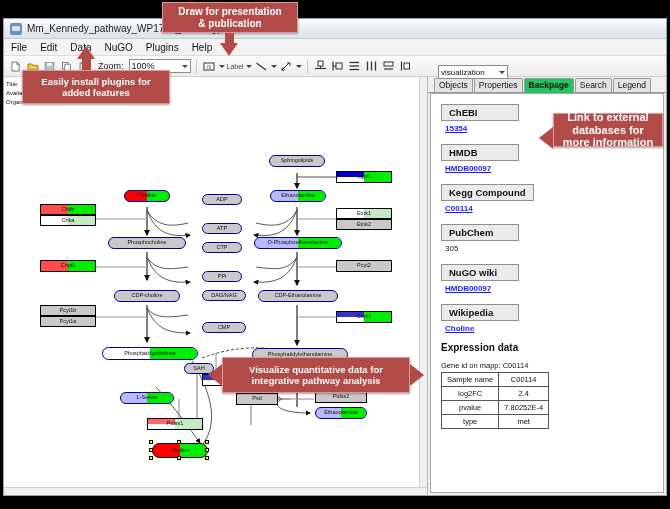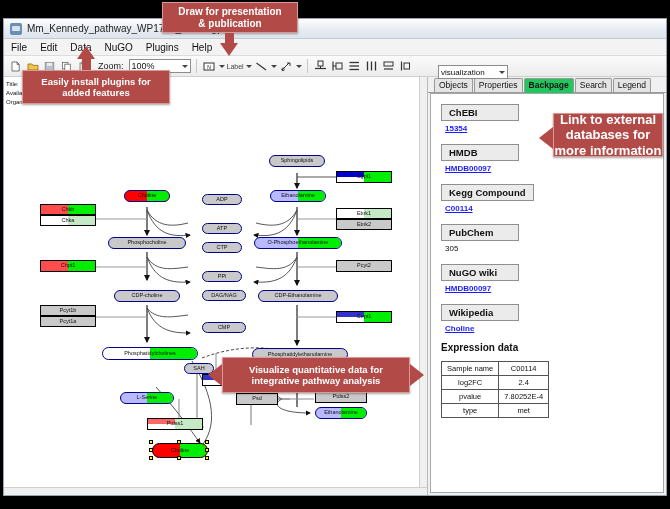--- a/index.html
+++ b/index.html
@@ -532,20 +532,21 @@
         <div class="db-block">
           <div class="db-header">NuGO wiki</div>
           <a class="db-link" href="#">HMDB00097</a>
         </div>
         <div class="db-block">
           <div class="db-header">Wikipedia</div>
           <a class="db-link" href="#">Choline</a>
         </div>
 
         <div class="expr-title">Expression data</div>
+        <div class="gene-id">Gene id on mapp: C00114</div>
 
         <table class="expr">
           <tbody>
               <tr>
             <td>Sample name</td>
             <td>C00114</td>
           </tr>
           <tr>
             <td>log2FC</td>
             <td>2.4</td>
@@ -573,21 +574,21 @@
 <div class="arrow-down-stem" style="left:225px;top:33px;width:9px;height:11px;"></div>
 <div class="arrow-down" style="left:220px;top:43px;"></div>
 
 <div class="callout" style="left:22px;top:70px;width:148px;height:34px;font-size:9.5px;">
   <span style="white-space:pre-line;">Easily install plugins for
 added features</span>
 </div>
 <div class="arrow-down-stem" style="left:82px;top:58px;width:9px;height:12px;"></div>
 <div class="arrow-up" style="left:77px;top:46px;"></div>
 
-<div class="callout" style="left:553px;top:113px;width:110px;height:44px;font-size:13px;">
+<div class="callout" style="left:553px;top:113px;width:110px;height:34px;font-size:11px;">
   <span style="white-space:pre-line;">Link  to external
 databases  for
 more information</span>
 </div>
 <div class="arrow-left" style="left:539px;top:127px;"></div>
 
 <div class="callout" style="left:222px;top:357px;width:188px;height:36px;font-size:9.5px;">
   <span style="white-space:pre-line;">Visualize quantitative data  for
 integrative pathway analysis</span>
 </div>

